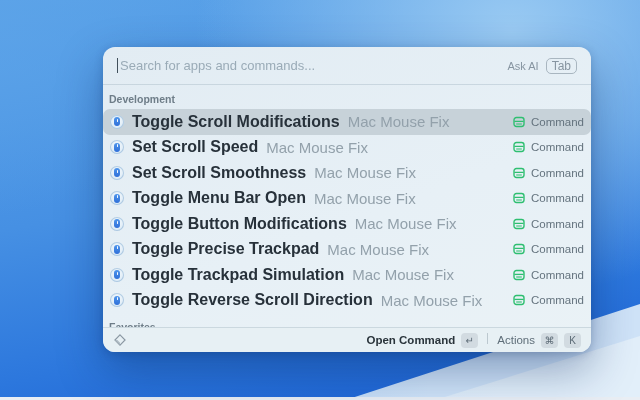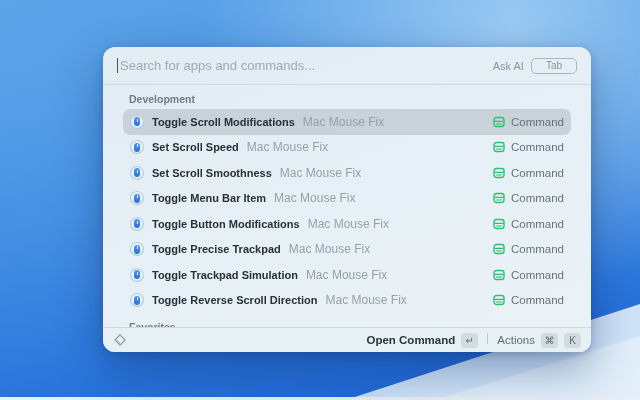--- a/index.html
+++ b/index.html
@@ -34,48 +34,48 @@
   
   .search-bar {
     height:38px; flex:0 0 38px; display:flex; align-items:center;
     padding:0 14px; border-bottom:1px solid rgba(105,130,150,.22);
   }
   .caret { display:inline-block; width:1px; height:15px; background:#41505b; margin-right:2px; }
   .search-placeholder { font-size:13px; color:#9aabb7; }
   .search-right { margin-left:auto; display:flex; align-items:center; gap:7px; }
   .ask-ai { font-size:11px; color:#8795a1; }
   .key-outline {
-    font-size:10px; color:#8795a1; border:1px solid #a9b6c0; border-radius:5px;
-    padding:1px 14px; line-height:12px; background:transparent;
+    font-size:12px; color:#8795a1; border:1px solid #a9b6c0; border-radius:5px;
+    padding:1px 5px; line-height:12px; background:transparent;
   }
 
   
-  .list { flex:1 1 auto; overflow:hidden; padding:0 20px; position:relative; }
+  .list { flex:1 1 auto; overflow:hidden; padding:0 0; position:relative; }
   .section-header { font-size:10.5px; font-weight:700; color:#6e7d88; padding:8px 6px 4px 6px; line-height:12px; }
   .row {
     height:25.5px; display:flex; align-items:center; gap:8px;
     padding:0 7px; border-radius:7px;
   }
   .row.selected { background:#c7d2d9; }
   .app-icon {
     width:14px; height:14px; border-radius:50%; flex:0 0 14px;
     background:radial-gradient(circle at 50% 40%, #f6fafc 0%, #dcebf7 70%, #bcd8ee 100%);
     box-shadow:inset 0 0 0 1px rgba(90,140,190,.35);
     position:relative;
   }
   .app-icon::before {
     content:""; position:absolute; left:4px; top:2.5px; width:6px; height:9px;
     border-radius:3px; background:linear-gradient(180deg,#4f96ec,#2f6fd8);
   }
   .app-icon::after {
     content:""; position:absolute; left:6.5px; top:4px; width:1px; height:3px;
     background:rgba(255,255,255,.95); border-radius:1px;
   }
-  .row-title { font-size:11px; font-weight:700; color:#27313a; white-space:nowrap; }
-  .row-subtitle { font-size:12px; color:#93a1ab; white-space:nowrap; }
+  .row-title { font-size:16px; font-weight:700; color:#27313a; white-space:nowrap; }
+  .row-subtitle { font-size:15px; color:#93a1ab; white-space:nowrap; }
   .row-right { margin-left:auto; display:flex; align-items:center; gap:6px;text-align:right; }
   .cmd-icon { width:12px; height:12px; display:block; }
   .row-accessory { font-size:11.5px; color:#64737e; }
 
   
   .footer {
     flex:0 0 25px; display:flex; align-items:center; padding:0 10px;
     background:rgba(231,239,244,.9); border-top:1px solid rgba(105,130,150,.22);
   }
   .footer-right { margin-left:auto; display:flex; align-items:flex-start; gap:7px; }
@@ -145,21 +145,21 @@
       <svg class="cmd-icon" viewBox="0 0 12 12">
         <rect x="1" y="1.5" width="10" height="9" rx="2.4" fill="none" stroke="#2fbf71" stroke-width="1.4"></rect>
         <line x1="1.4" y1="5.4" x2="10.6" y2="5.4" stroke="#2fbf71" stroke-width="1.3"></line>
         <line x1="3.2" y1="8" x2="8.8" y2="8" stroke="#2fbf71" stroke-width="1.1"></line>
       </svg>
       <span class="row-accessory">Command</span>
     </span>
   </div>
       <div class="row">
     <span class="app-icon"></span>
-    <span class="row-title">Toggle Menu Bar Item</span>
+    <span class="row-title">Toggle Menu Bar Open</span>
     <span class="row-subtitle">Mac Mouse Fix</span>
     <span class="row-right">
       <svg class="cmd-icon" viewBox="0 0 12 12">
         <rect x="1" y="1.5" width="10" height="9" rx="2.4" fill="none" stroke="#2fbf71" stroke-width="1.4"></rect>
         <line x1="1.4" y1="5.4" x2="10.6" y2="5.4" stroke="#2fbf71" stroke-width="1.3"></line>
         <line x1="3.2" y1="8" x2="8.8" y2="8" stroke="#2fbf71" stroke-width="1.1"></line>
       </svg>
       <span class="row-accessory">Command</span>
     </span>
   </div>

